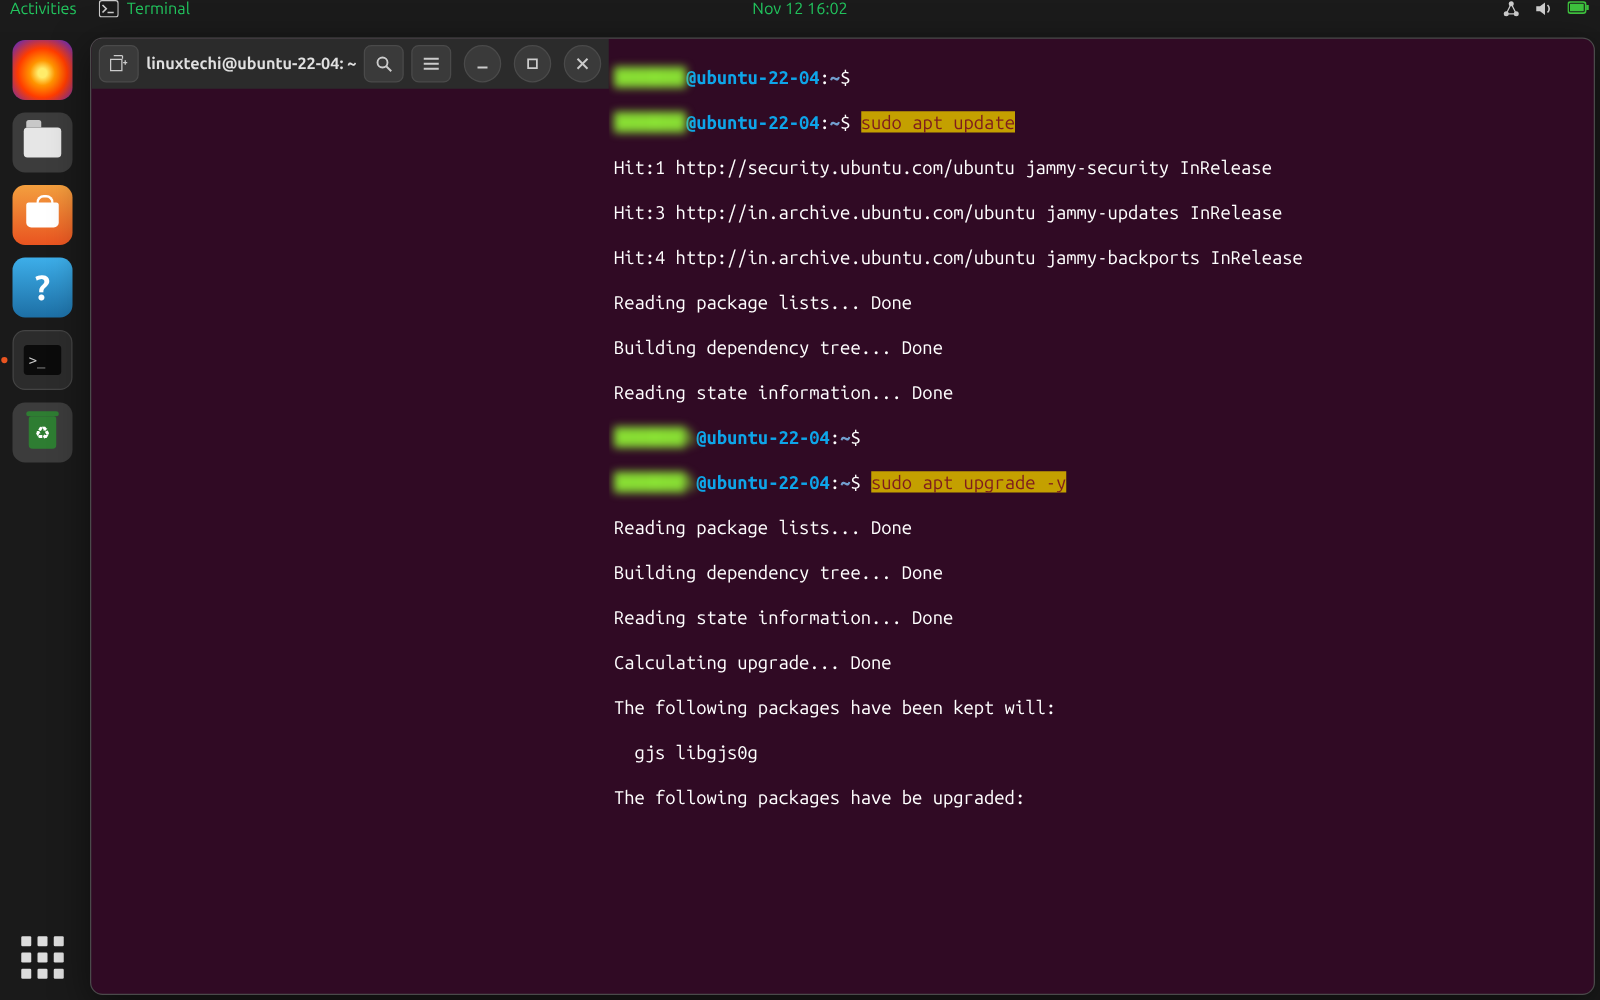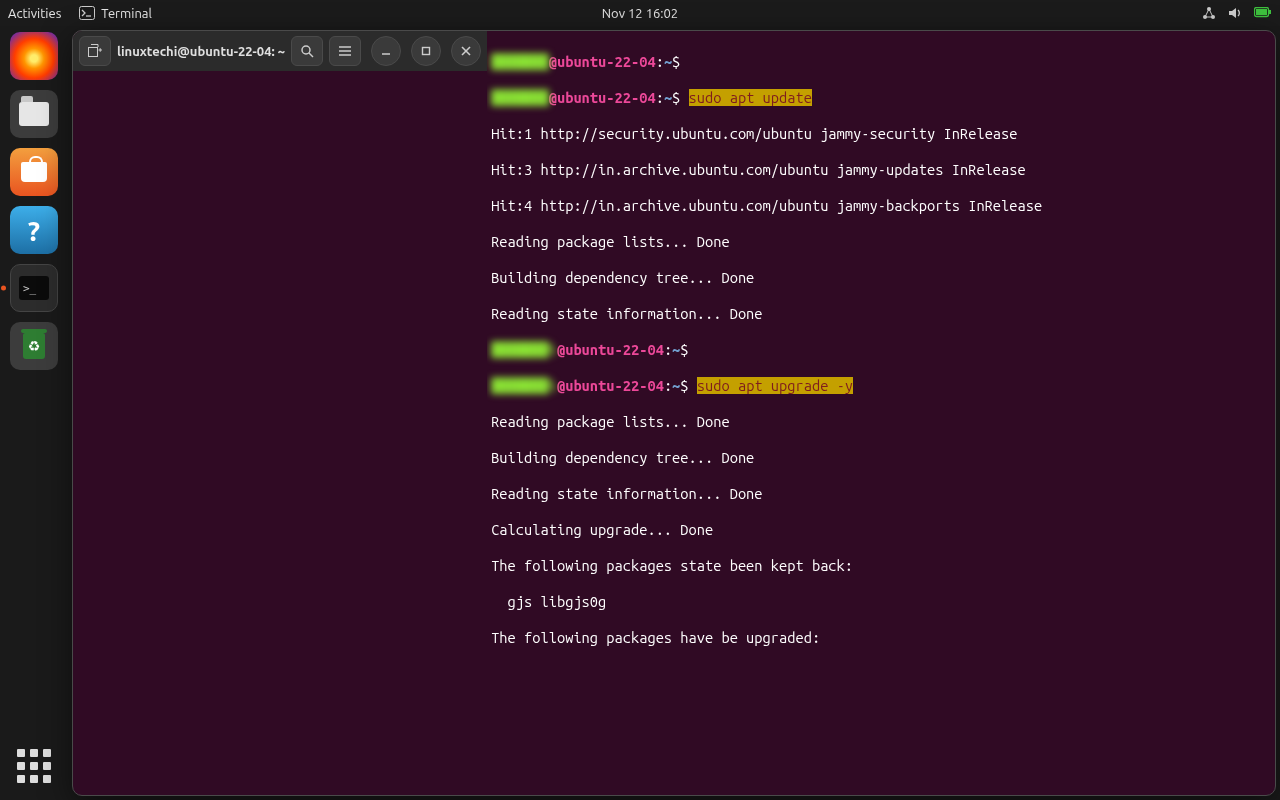--- a/index.html
+++ b/index.html
@@ -3,23 +3,23 @@
 <meta charset="utf-8">
 <style>
   * { margin: 0; padding: 0; box-sizing: border-box; }
   html, body { width: 1280px; height: 800px; overflow: hidden; font-family: Ubuntu, "Noto Sans", sans-serif; }
   body { background: #1a1a1a; }
 
   
   .top-panel {
     height: 26px;
     background: #1b1b1b;
-    color: #e5e5e5;
-    display: flex;
-    align-items: center;
+    color: #22c55e;
+    display: flex;
+    align-items: flex-start;
     font-size: 13px;
     padding: 0 8px;
     justify-content: space-between;
   }
   .top-panel .left { display: flex; align-items: center; gap: 18px; }
   .top-panel .center { position: absolute; left: 50%; transform: translateX(-50%); }
   .top-panel .right { display: flex; align-items: center; gap: 12px; }
   .top-panel .app-indicator { display: flex; align-items: center; gap: 6px; }
   .top-panel svg { display: block; }
 
@@ -144,21 +144,21 @@
     padding: 4px 0 0 4px;
     font-family: "Ubuntu Mono", "DejaVu Sans Mono", monospace;
     font-size: 14.7px;
     line-height: 18px;
     color: #ffffff;
     overflow: hidden;
     white-space: pre;
   }
   .term-body .line { white-space: pre-wrap; word-break: break-all; }
   .user   { color: #8ae234; font-weight: bold; }
-  .host   { color: #ec4899; font-weight: bold; }
+  .host   { color: #0ea5e9; font-weight: bold; }
   .colon  { color: #ffffff; }
   .path   { color: #729fcf; font-weight: bold; }
   .dollar { color: #ffffff; }
   .hl     { background: #c4a000; color: #7f1d1d; }
   .blur   { filter: blur(3.5px); }
 </style>
 </head>
 <body>
 
 <div class="top-panel">
@@ -277,21 +277,21 @@
 <div class="line">Hit:4 http://in.archive.ubuntu.com/ubuntu jammy-backports InRelease</div>
 <div class="line">Reading package lists... Done</div>
 <div class="line">Building dependency tree... Done</div>
 <div class="line">Reading state information... Done</div>
 <div class="line"><span class="user blur">███████i</span><span class="host"><span>@</span><span>ubuntu-22-04</span></span><span class="colon">:</span><span class="path">~</span><span class="dollar">$</span> </div>
 <div class="line"><span class="user blur">███████i</span><span class="host"><span>@</span><span>ubuntu-22-04</span></span><span class="colon">:</span><span class="path">~</span><span class="dollar">$</span> <span class="hl">sudo apt upgrade -y</span></div>
 <div class="line">Reading package lists... Done</div>
 <div class="line">Building dependency tree... Done</div>
 <div class="line">Reading state information... Done</div>
 <div class="line">Calculating upgrade... Done</div>
-<div class="line">The following packages state been kept back:</div>
+<div class="line">The following packages have been kept will:</div>
 <div class="line">  gjs libgjs0g</div>
 <div class="line">The following packages have be upgraded:</div>
 
 
 
 
 
 
 
 

